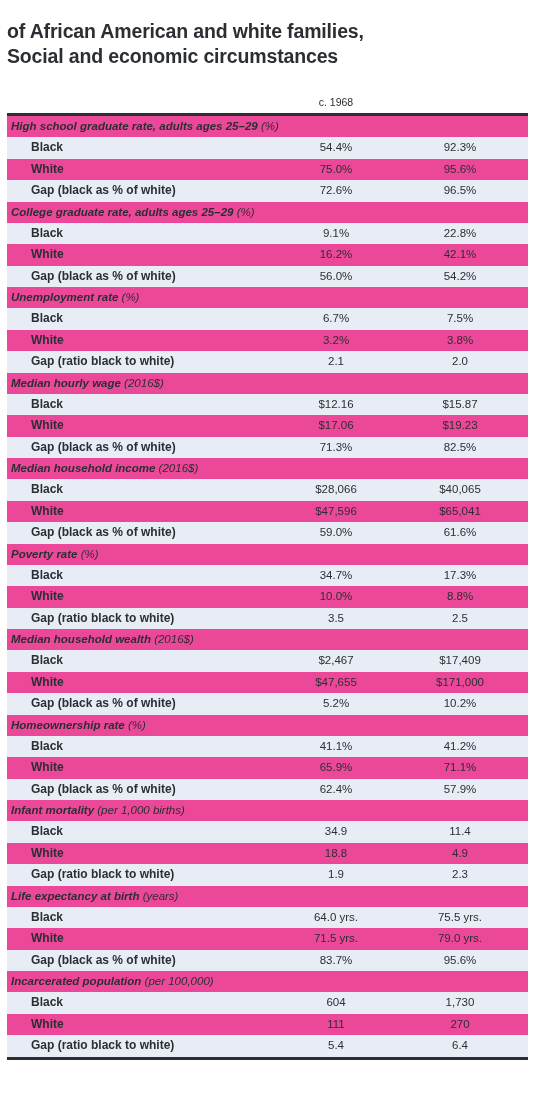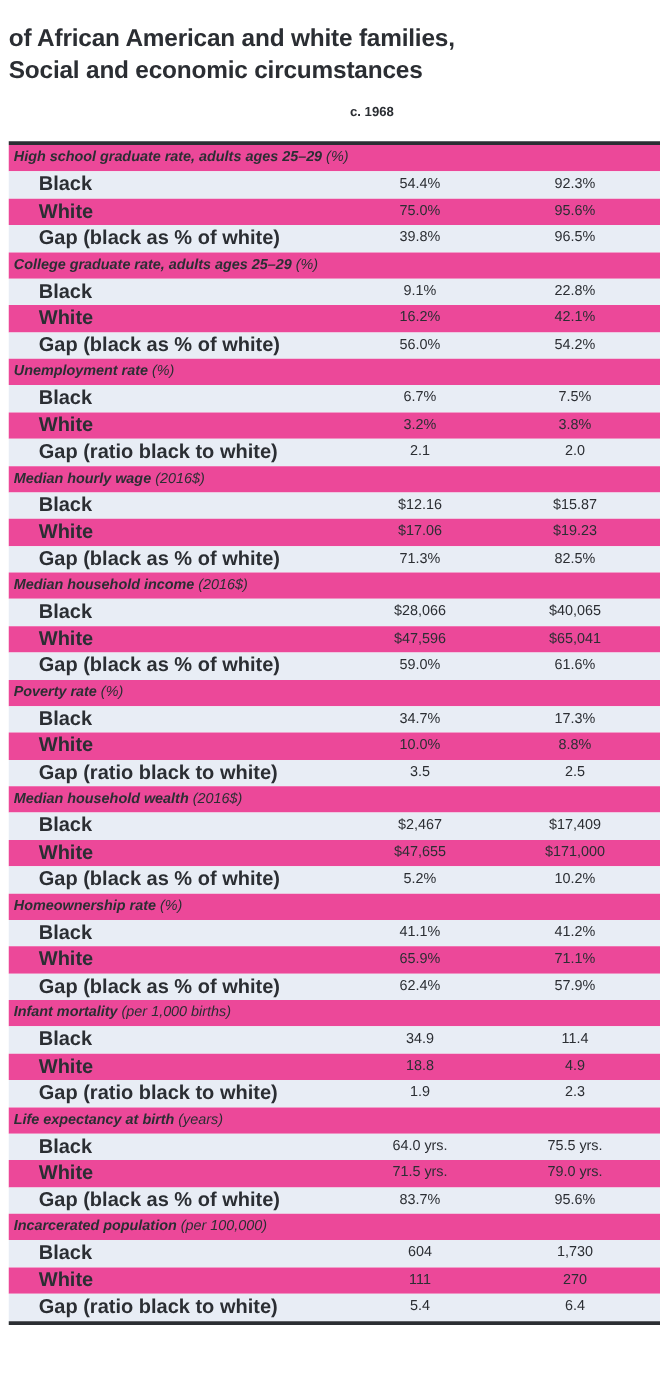--- a/index.html
+++ b/index.html
@@ -40,24 +40,25 @@
   
   .col-headers {
     display: flex;
     align-items: flex-end;
     margin-top: 9px;
     height: 34px;
   }
   .ch-spacer { flex: 0 0 273px; }
   .ch-1968 {
     flex: 0 0 112px;
+    text-align: center;
     font-size: 10.5px;
-    font-weight: bold;
-    color: #2b2e33;
-    padding-bottom: 15px;
+    font-weight: normal;
+    color: #2b2e33;
+    padding-bottom: 3px;
     line-height: 13px;
   }
   .ch-2018 {
     flex: 1 1 auto;
     text-align: center;
     font-size: 10.5px;
     font-weight: bold;
     color: #2b2e33;
     padding-bottom: 3px;
     line-height: 13px;
@@ -100,21 +101,21 @@
     padding-left: 4px;
     height: 21px;
     line-height: 21px;
   }
   .sec-name { font-weight: bold; font-style: italic; }
   .sec-unit { font-weight: normal; font-style: italic; }
 
   
   tr.data-row td.cell-label {
     padding-left: 24px;
-    font-size: 16px;
+    font-size: 12px;
     font-weight: bold;
     color: #2b2e33;
     white-space: nowrap;
   }
   tr.data-row td.cell-value {
     text-align: center;
     font-size: 11.5px;
     font-weight: normal;
     color: #2b2e33;
   }
@@ -153,21 +154,21 @@
           <td class="cell-value">54.4%</td>
           <td class="cell-value">92.3%</td>
         </tr>
         <tr class="data-row plain">
           <td class="cell-label">White</td>
           <td class="cell-value">75.0%</td>
           <td class="cell-value">95.6%</td>
         </tr>
         <tr class="data-row tint">
           <td class="cell-label">Gap (black as % of white)</td>
-          <td class="cell-value">39.8%</td>
+          <td class="cell-value">72.6%</td>
           <td class="cell-value">96.5%</td>
         </tr>
         <tr class="section-row plain">
           <td colspan="3"><span class="sec-name">College graduate rate, adults ages 25–29 </span><span class="sec-unit">(%)</span></td>
         </tr>
         <tr class="data-row tint">
           <td class="cell-label">Black</td>
           <td class="cell-value">9.1%</td>
           <td class="cell-value">22.8%</td>
         </tr>

